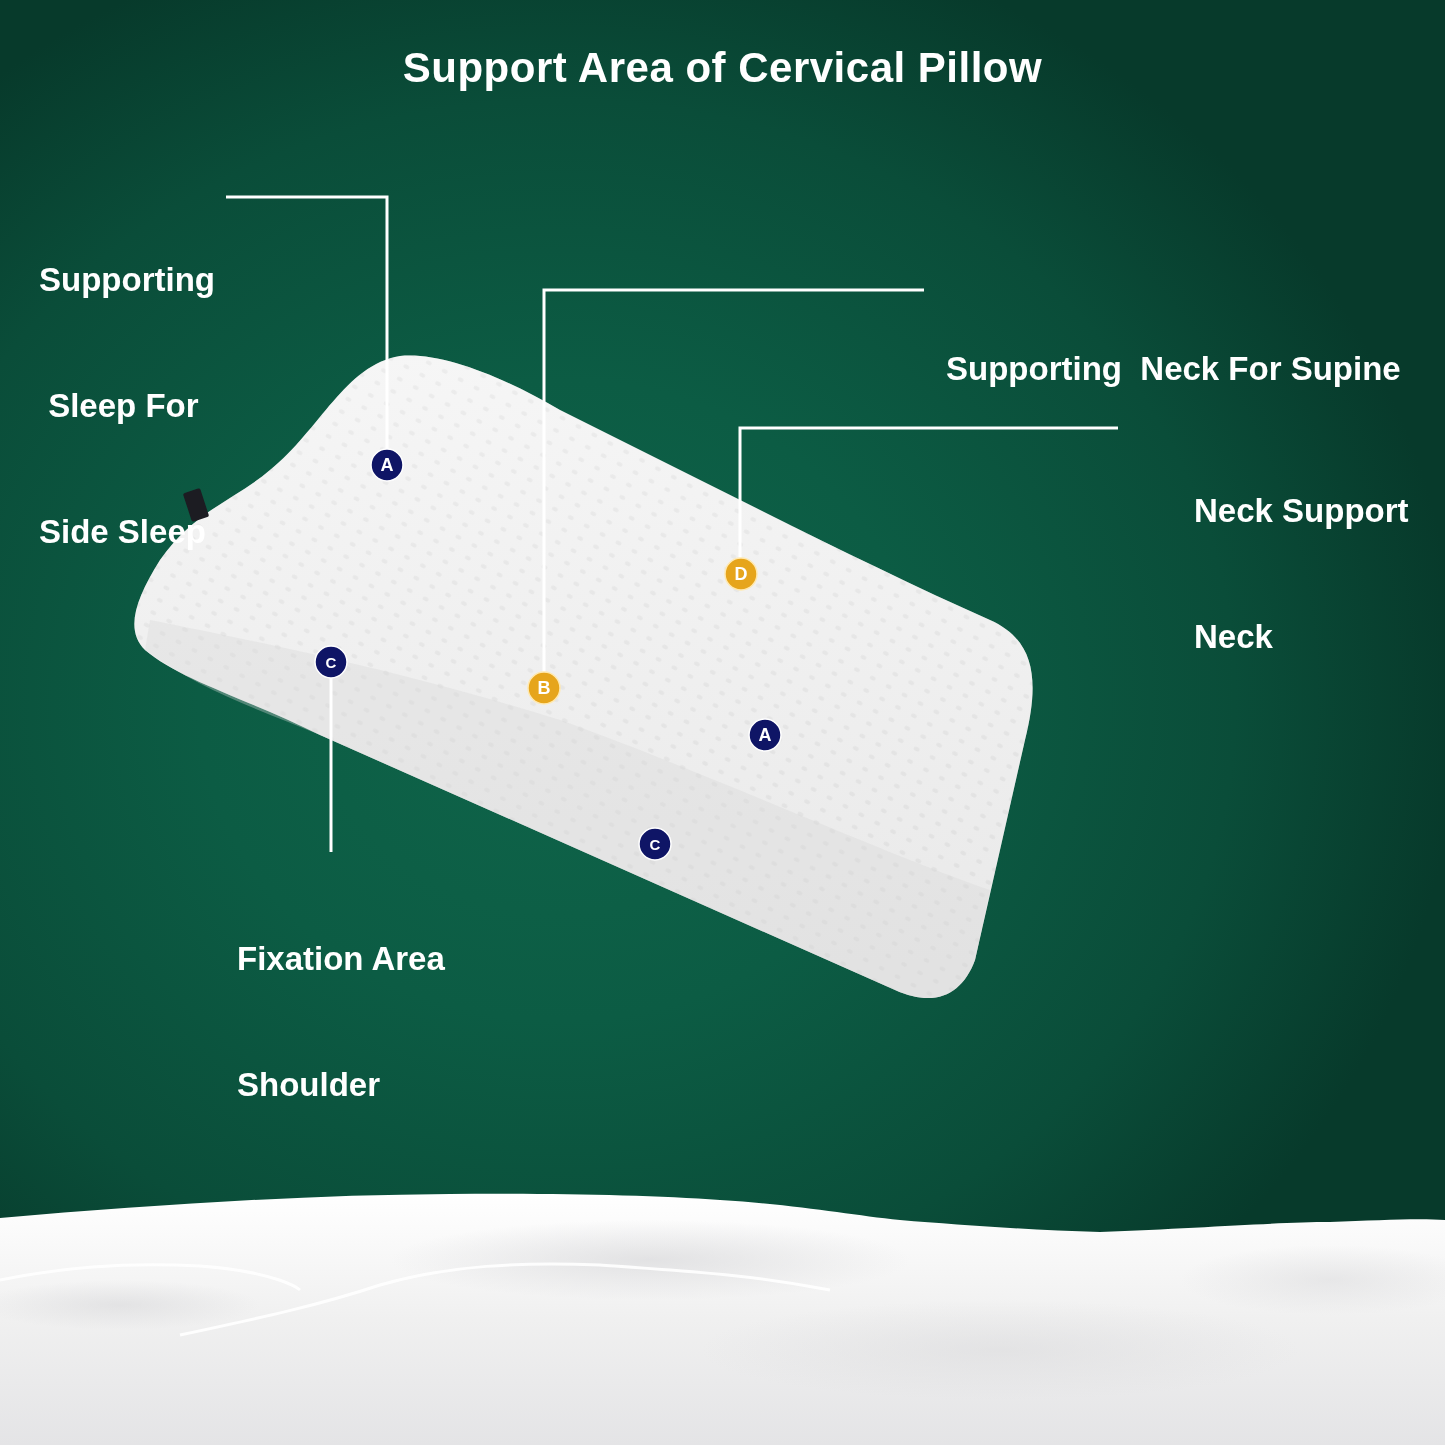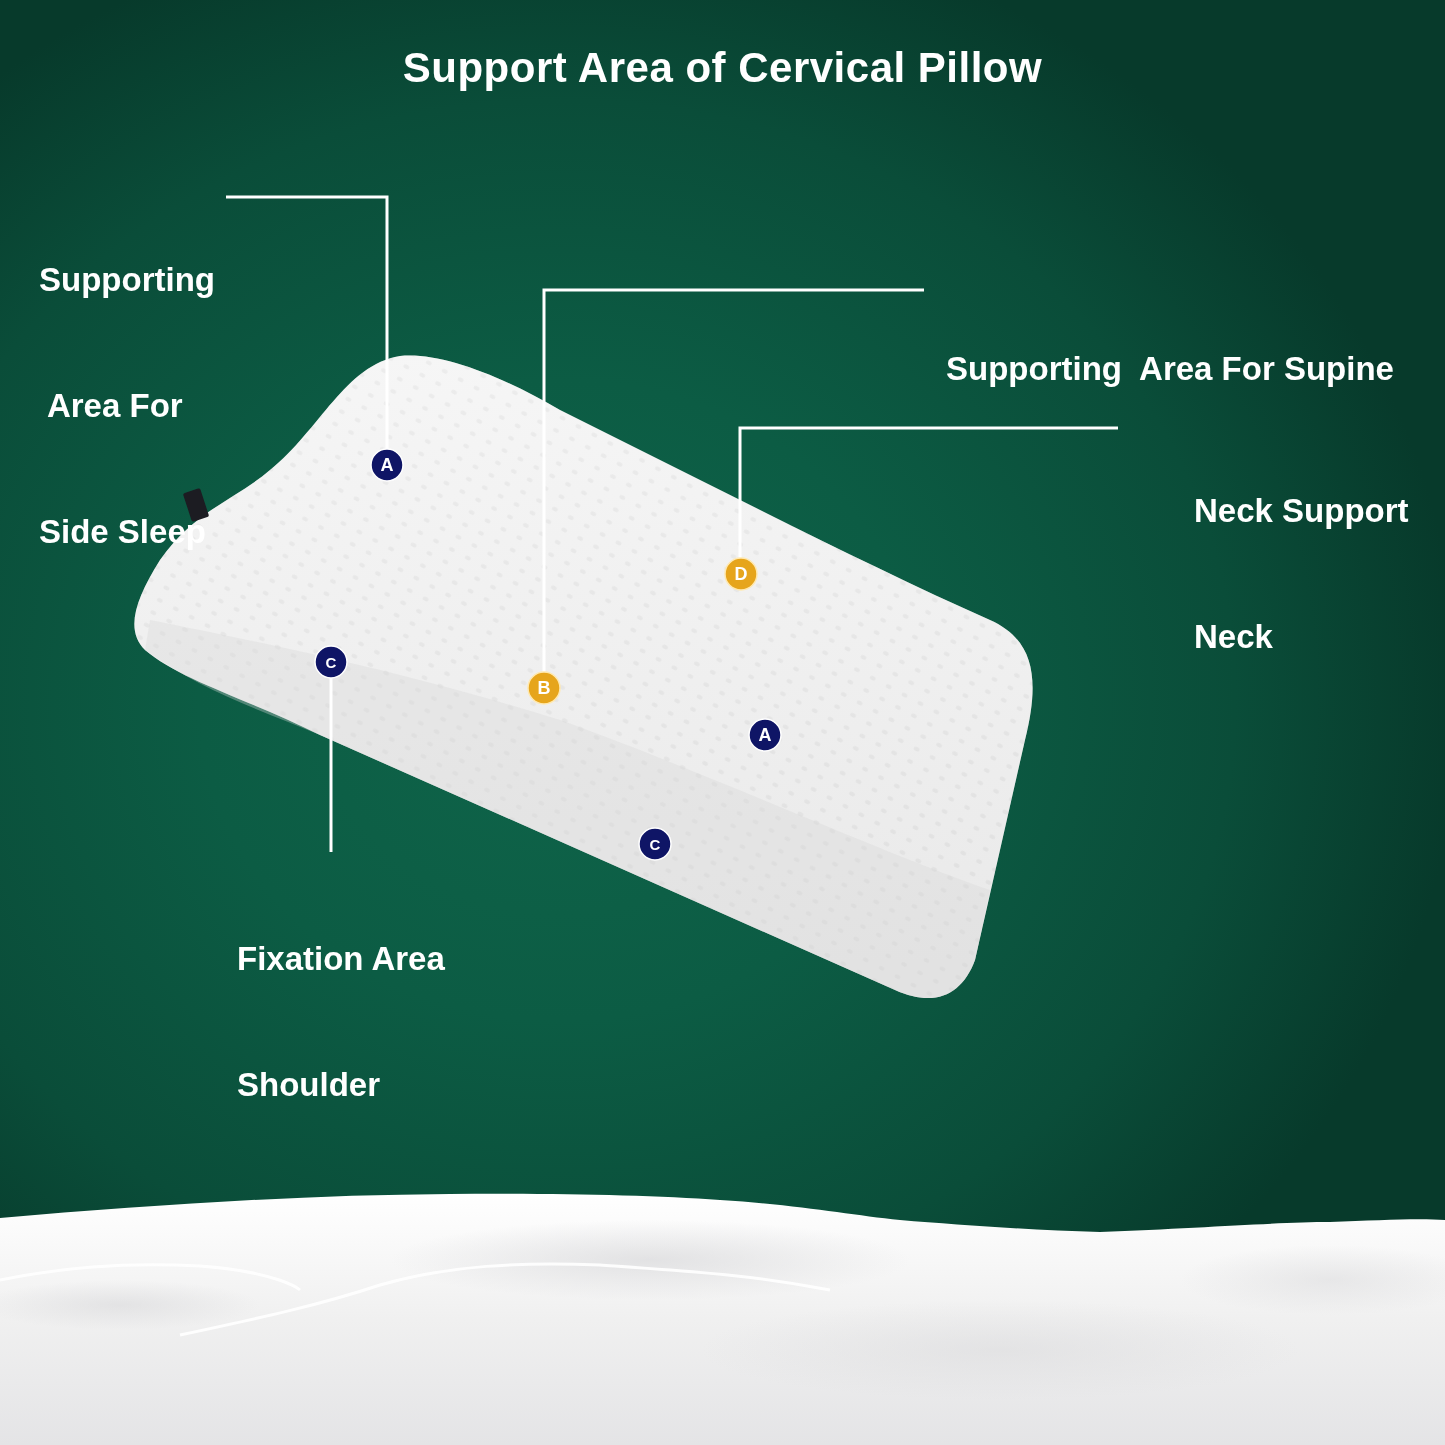--- a/index.html
+++ b/index.html
@@ -107,26 +107,26 @@
     <ellipse cx="1330" cy="1280" rx="150" ry="35" fill="url(#foamShadow1)" opacity="0.5"></ellipse>
     <path d="M 0 1280 C 60 1268, 120 1262, 200 1266 C 280 1272, 300 1290, 300 1290" stroke="#ffffff" stroke-width="3" fill="none" opacity="0.9"></path>
     <path d="M 180 1335 C 260 1318, 320 1305, 380 1285 C 450 1265, 520 1262, 600 1265 C 700 1272, 750 1275, 830 1290" stroke="#ffffff" stroke-width="3" fill="none" opacity="0.9"></path>
     <ellipse cx="120" cy="1305" rx="140" ry="25" fill="url(#foamShadow1)" opacity="0.6"></ellipse>
     <ellipse cx="1000" cy="1350" rx="300" ry="50" fill="url(#foamShadow1)" opacity="0.5"></ellipse>
   </g>
 </svg>
 
 <div class="label" style="left:25px; top:175px;margin-left:14px;">
   <div>Supporting</div>
-  <div> Area For</div>
+  <div> Sleep For</div>
   <div>Side Sleep</div>
 </div>
 
 <div class="label" style="left:946px; top:264px;">
-  <div>Supporting  Area For Supine</div>
+  <div>Supporting  Neck For Supine</div>
 </div>
 
 <div class="label" style="left:1194px; top:406px;">
   <div>Neck Support</div>
   <div>Neck</div>
 </div>
 
 <div class="label" style="left:237px; top:854px;">
   <div>Fixation Area</div>
   <div>Shoulder</div>

